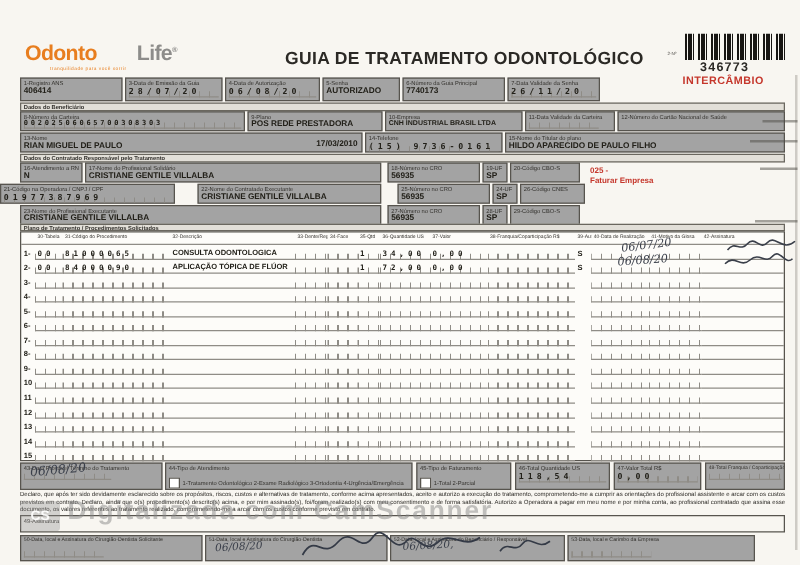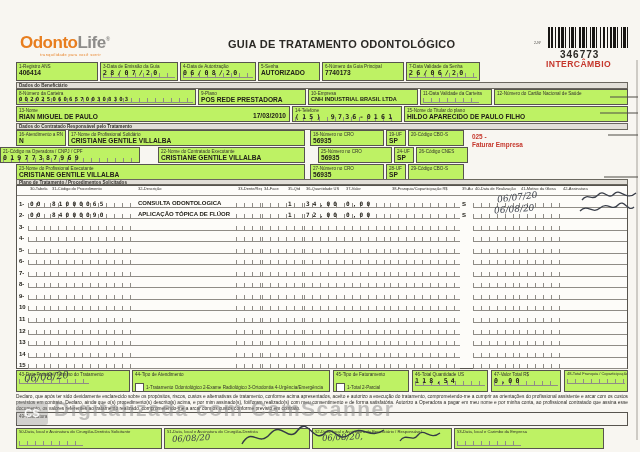--- a/index.html
+++ b/index.html
@@ -1,19 +1,19 @@
 <!DOCTYPE html>
 <html><head>
 <meta charset="utf-8">
 <style>
   html,body{margin:0;padding:0;}
   body{width:640px;height:452px;background:#e8e6e1;font-family:"Liberation Sans","DejaVu Sans",sans-serif;}
   #paper{position:relative;width:640px;height:452px;background:#f8f6f1;overflow:hidden;}
   
-  .fbox{position:absolute;border:1px solid #57544e;background:#bef264;padding:1px 2px;box-sizing:border-box;overflow:hidden;}
+  .fbox{position:absolute;border:1px solid #57544e;background:#a3a3a3;padding:1px 2px;box-sizing:border-box;overflow:hidden;}
   .flab{display:block;font-size:4.6px;line-height:1.15;color:#33312d;white-space:nowrap;}
   .fval{display:block;font-size:6.6px;font-weight:bold;color:#222019;line-height:1.25;white-space:nowrap;}
   .comb{font-family:"DejaVu Sans Mono","Liberation Mono",monospace;letter-spacing:3.2px;
         background:repeating-linear-gradient(90deg,#8f8c86 0 1px,transparent 1px 8px) left bottom/100% 5px no-repeat,
                    linear-gradient(#8f8c86,#8f8c86) left bottom/100% 1px no-repeat;
         min-height:7px;display:block;}
   .secbar{position:absolute;left:16px;width:612px;height:7px;background:#e2dfd8;border:1px solid #6a675f;box-sizing:border-box;}
   .secbar span{display:block;font-size:4.6px;font-weight:bold;color:#33312d;line-height:5px;padding-left:2px;white-space:nowrap;}
   
   #ptable{position:absolute;left:16px;top:185px;width:612px;height:184px;border:1px solid #57544e;background:#fdfcf9;box-sizing:border-box;}
@@ -32,23 +32,23 @@
   .sline{border-bottom:1px solid #8f8c86;min-height:7px;}
   
   .hw{position:absolute;font-family:"DejaVu Serif","Liberation Serif",serif;font-style:italic;color:#3a3f4a;white-space:nowrap;}
   svg.sig{position:absolute;overflow:visible;}
   
   #wmark{position:absolute;left:54px;top:397px;font-size:21px;letter-spacing:1.5px;color:rgba(135,135,135,0.5);font-weight:bold;white-space:nowrap;}
   #cslogo{position:absolute;left:16px;top:401px;width:32px;height:24px;background:rgba(140,140,140,0.35);border-radius:3px;
           color:rgba(255,255,255,0.9);font-size:11px;font-weight:bold;text-align:center;line-height:24px;}
   
   #logo{position:absolute;left:20px;top:33px;font-size:17px;font-weight:bold;letter-spacing:-0.5px;}
-  #logo .o1{color:#e87e1f;} #logo .o2{color:#8d8c8a;} #logo sup{font-size:6px;color:#8d8c8a;}
+  #logo .o1{color:#e87e1f;} #logo .o2{color:#8d8c8a;margin-left:32px;} #logo sup{font-size:6px;color:#8d8c8a;}
   #tagline{position:absolute;left:40px;top:53px;font-size:3.8px;color:#e87e1f;letter-spacing:.4px;}
-  #gtitle{position:absolute;left:228px;top:38px;font-size:11px;font-weight:bold;color:#2b2925;letter-spacing:.3px;}
+  #gtitle{position:absolute;left:228px;top:38px;font-size:14px;font-weight:bold;color:#2b2925;letter-spacing:.3px;}
   #barcode{position:absolute;left:548px;top:27px;width:80px;height:21px;
     background:repeating-linear-gradient(90deg,#181613 0 1.5px,#f8f6f1 1.5px 2.6px,#181613 2.6px 5.4px,#f8f6f1 5.4px 6.6px,#181613 6.6px 7.6px,#f8f6f1 7.6px 10.4px);}
   #gnum{position:absolute;left:560px;top:49px;font-size:10px;font-weight:bold;color:#2b2925;letter-spacing:1px;}
   #inter{position:absolute;left:546px;top:59px;font-size:8.6px;font-weight:bold;color:#c5372c;letter-spacing:.4px;}
   #num2{position:absolute;left:534px;top:41px;font-size:3.6px;color:#4a4844;}
   .rednote{position:absolute;font-size:6.4px;font-weight:bold;color:#c5372c;line-height:1.2;}
   .declare{position:absolute;left:16px;top:394px;width:612px;font-size:4.8px;line-height:1.3;color:#2c2a26;text-align:justify;}
   .artifact{position:absolute;background:#4e4b45;opacity:.5;}
   .chk{display:inline-block;width:7px;height:7px;border:1px solid #57544e;vertical-align:middle;margin-right:2px;background:#fff;}
   .opts{font-size:4.6px;color:#33312d;display:inline-block;vertical-align:middle;white-space:nowrap;}
@@ -81,21 +81,21 @@
   <div class="fbox" style="left:258px;top:62px;width:62px;height:19px;">
     <span class="flab">5-Senha</span>
     <span class="fval">AUTORIZADO</span>
   </div>
   <div class="fbox" style="left:322px;top:62px;width:82px;height:19px;">
     <span class="flab">6-Número da Guia Principal</span>
     <span class="fval">7740173</span>
   </div>
   <div class="fbox" style="left:406px;top:62px;width:74px;height:19px;">
     <span class="flab">7-Data Validade da Senha</span>
-    <span class="fval comb">26/06/20</span>
+    <span class="fval comb">26/11/20</span>
   </div>
 
   <div class="secbar" style="top:82px;">
       <span>Dados do Beneficiário</span>
     </div>
 
   <div class="fbox" style="left:16px;top:89px;width:180px;height:16px;">
     <span class="flab">8-Número da Carteira</span>
     <span class="fval comb" style="font-size:5.6px;letter-spacing:2.2px;">00202506065700308303</span>
   </div>

